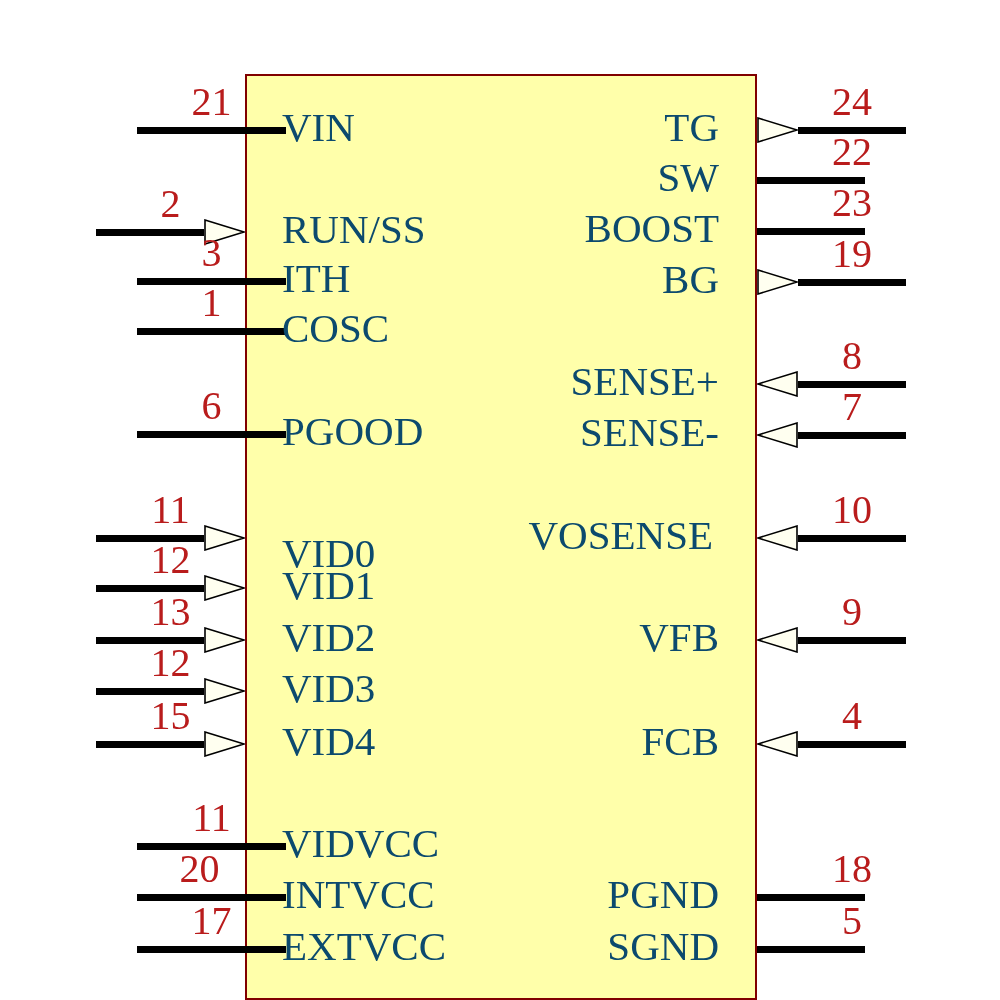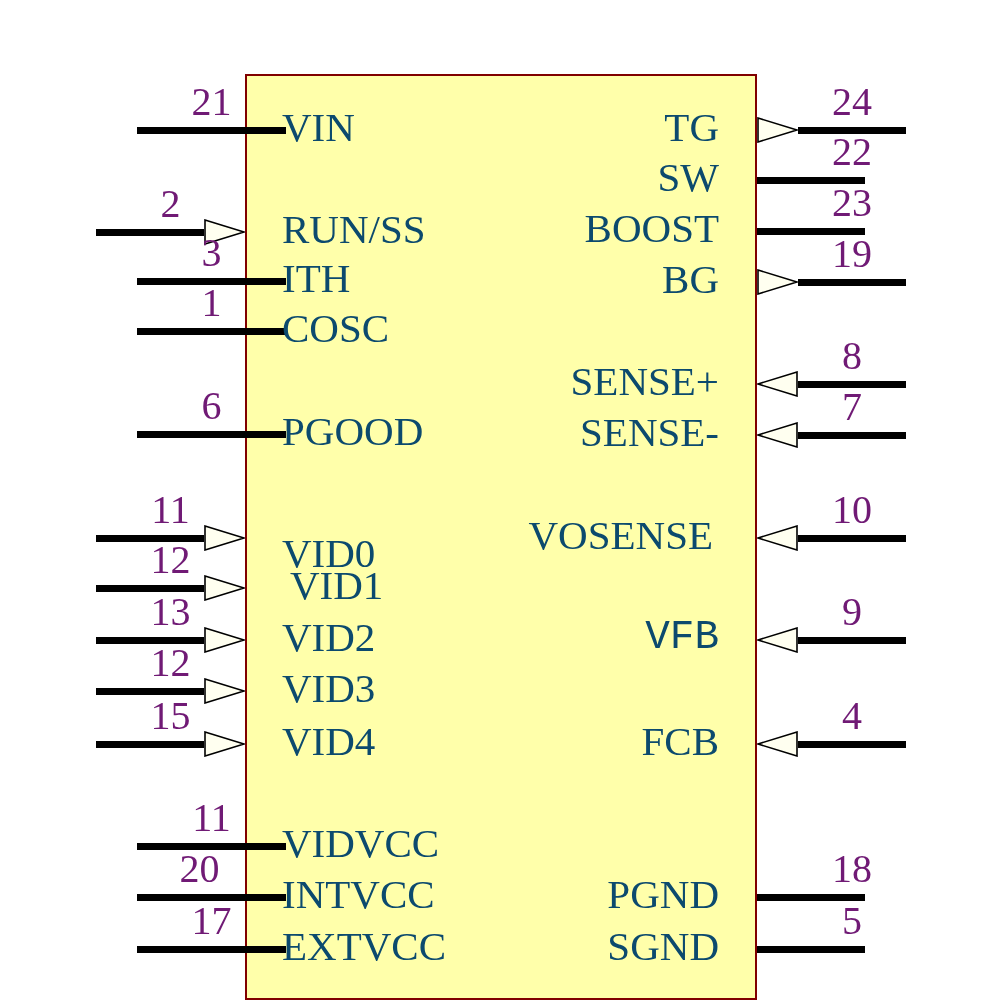--- a/index.html
+++ b/index.html
@@ -45,21 +45,21 @@
     top:-23px;
   }
   .pin-name.left{ text-align:left; }
   .pin-name.right{ text-align:right; }
 
   
   .pin-num{
     position:absolute;
     font-size:40px;
     line-height:40px;
-    color:#701a75;
+    color:#b91c1c;
     white-space:nowrap;
     top:-48px;
     text-align:center;
   }
 
   
   .arrow{
     position:absolute;
     top:-13px;
     width:41px;height:26px;
@@ -115,21 +115,21 @@
         <div class="pin-name left" style="left: 282px; margin-top: 18px;">VID0</div>
       </div>
       <div class="pin" style="top: 588px;">
         <div class="lead" style="left: 96px; width: 108px;"></div>
         <div class="arrow" style="left: 204px;">
           <svg viewBox="0 0 41 26">
             <polygon points="1,1 40,13 1,25" fill="#fffff0" stroke="#000000" stroke-width="1.6"></polygon>
           </svg>
         </div>
         <div class="pin-num" style="left: 96px; width: 149px;">12</div>
-        <div class="pin-name left" style="left: 290px;">VID1</div>
+        <div class="pin-name left" style="left: 282px;">VID1</div>
       </div>
       <div class="pin" style="top: 640px;">
         <div class="lead" style="left: 96px; width: 108px;"></div>
         <div class="arrow" style="left: 204px;">
           <svg viewBox="0 0 41 26">
             <polygon points="1,1 40,13 1,25" fill="#fffff0" stroke="#000000" stroke-width="1.6"></polygon>
           </svg>
         </div>
         <div class="pin-num" style="left: 96px; width: 149px;">13</div>
         <div class="pin-name left" style="left: 282px;">VID2</div>
@@ -232,21 +232,21 @@
         <div class="pin-name right" style="left: 249px; width: 464px;">VOSENSE</div>
       </div>
       <div class="pin" style="top: 640px;">
         <div class="lead" style="left: 798px; width: 108px;"></div>
         <div class="arrow" style="left: 757px;">
           <svg viewBox="0 0 41 26">
             <polygon points="40,1 1,13 40,25" fill="#fffff0" stroke="#000000" stroke-width="1.6"></polygon>
           </svg>
         </div>
         <div class="pin-num" style="left: 798px; width: 108px;">9</div>
-        <div class="pin-name right" style="left: 255px; width: 464px; font-family: Liberation Mono, monospace;">VFB</div>
+        <div class="pin-name right" style="left: 255px; width: 464px;">VFB</div>
       </div>
       <div class="pin" style="top: 744px;">
         <div class="lead" style="left: 798px; width: 108px;"></div>
         <div class="arrow" style="left: 757px;">
           <svg viewBox="0 0 41 26">
             <polygon points="40,1 1,13 40,25" fill="#fffff0" stroke="#000000" stroke-width="1.6"></polygon>
           </svg>
         </div>
         <div class="pin-num" style="left: 798px; width: 108px;">4</div>
         <div class="pin-name right" style="left: 255px; width: 464px;">FCB</div>

